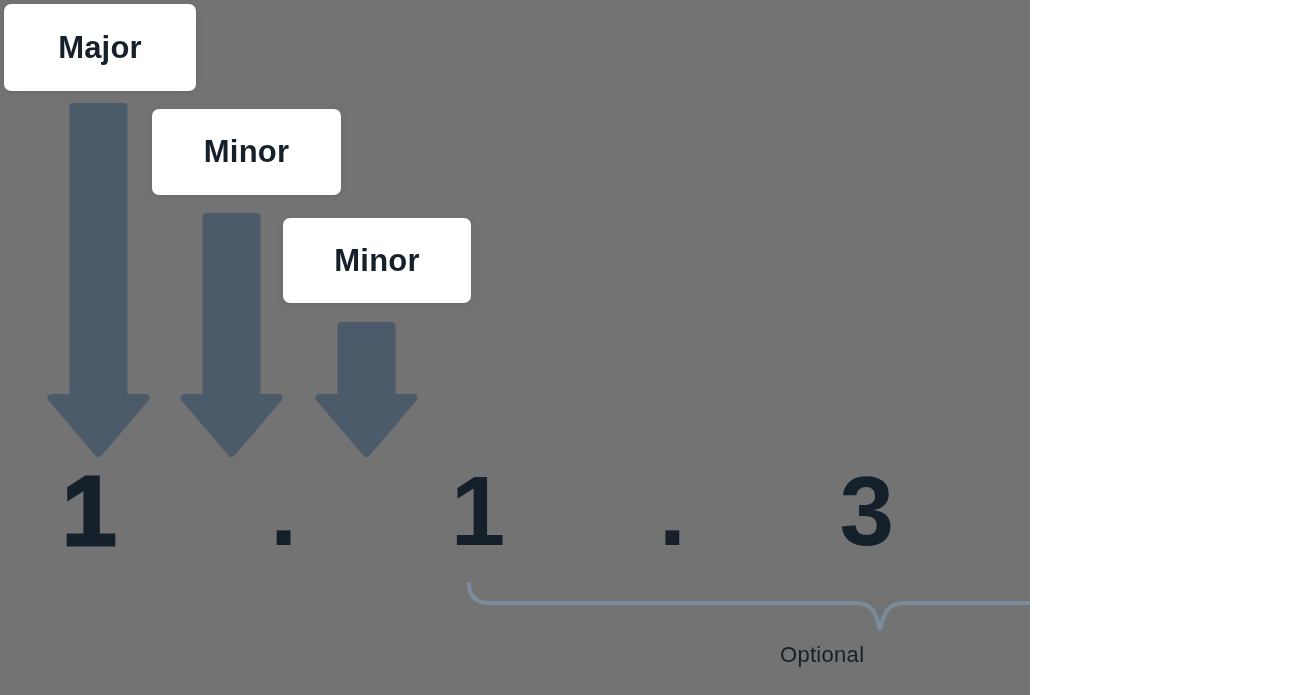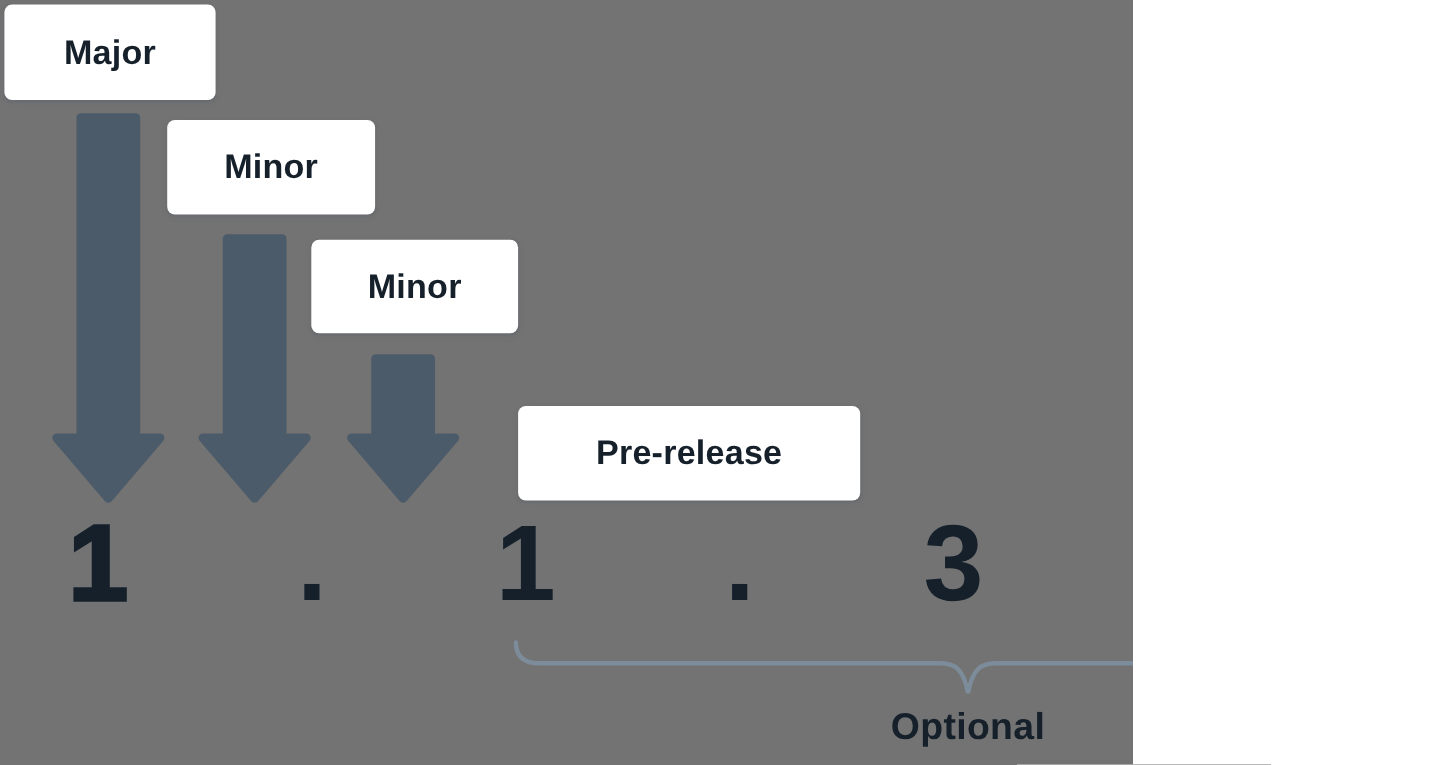--- a/index.html
+++ b/index.html
@@ -72,43 +72,40 @@
     white-space: nowrap;
   }
   .version-row span { display: inline-block; }
   .tok-heavy { -webkit-text-stroke: 3px #15202b; }
 
   .optional-label {
     position: absolute;
     left: 780px;
     top: 642px;
     width: 200px;
-    text-align: center;
-    font-size: 34px;
-    font-weight: 700;
+    text-align: left;
+    font-size: 22px;
+    font-weight: 400;
     color: #15202b;
     letter-spacing: 0.3px;
   }
 </style>
 </head>
 <body>
 
 <div class="canvas">
 
   <div class="card card-major">
     <span>Major</span>
   </div>
   <div class="card card-minor">
     <span>Minor</span>
   </div>
   <div class="card card-patch">
     <span>Minor</span>
-  </div>
-  <div class="card card-prerelease">
-    <span>Pre-release</span>
   </div>
 
   <svg class="overlay" viewBox="0 0 1299 695" xmlns="http://www.w3.org/2000/svg">
     <path class="arrow-path" d="M 73.5 107 L 123.5 107 L 123.5 398 L 145.5 398 L 98.5 453 L 51.5 398 L 73.5 398 Z"></path>
     <path class="arrow-path" d="M 206.5 217 L 256.5 217 L 256.5 398 L 278.5 398 L 231.5 453 L 184.5 398 L 206.5 398 Z"></path>
     <path class="arrow-path" d="M 341.5 326 L 391.5 326 L 391.5 398 L 413.5 398 L 366.5 453 L 319.5 398 L 341.5 398 Z"></path>
     <path class="brace-path" d="M 469 584 C 469 597 477 603 491 603 L 855 603 C 869 603 876 609 880 630 C 884 609 891 603 905 603 L 1269 603 C 1283 603 1291 597 1291 584"></path>
   </svg>
 
   <div class="version-row">

